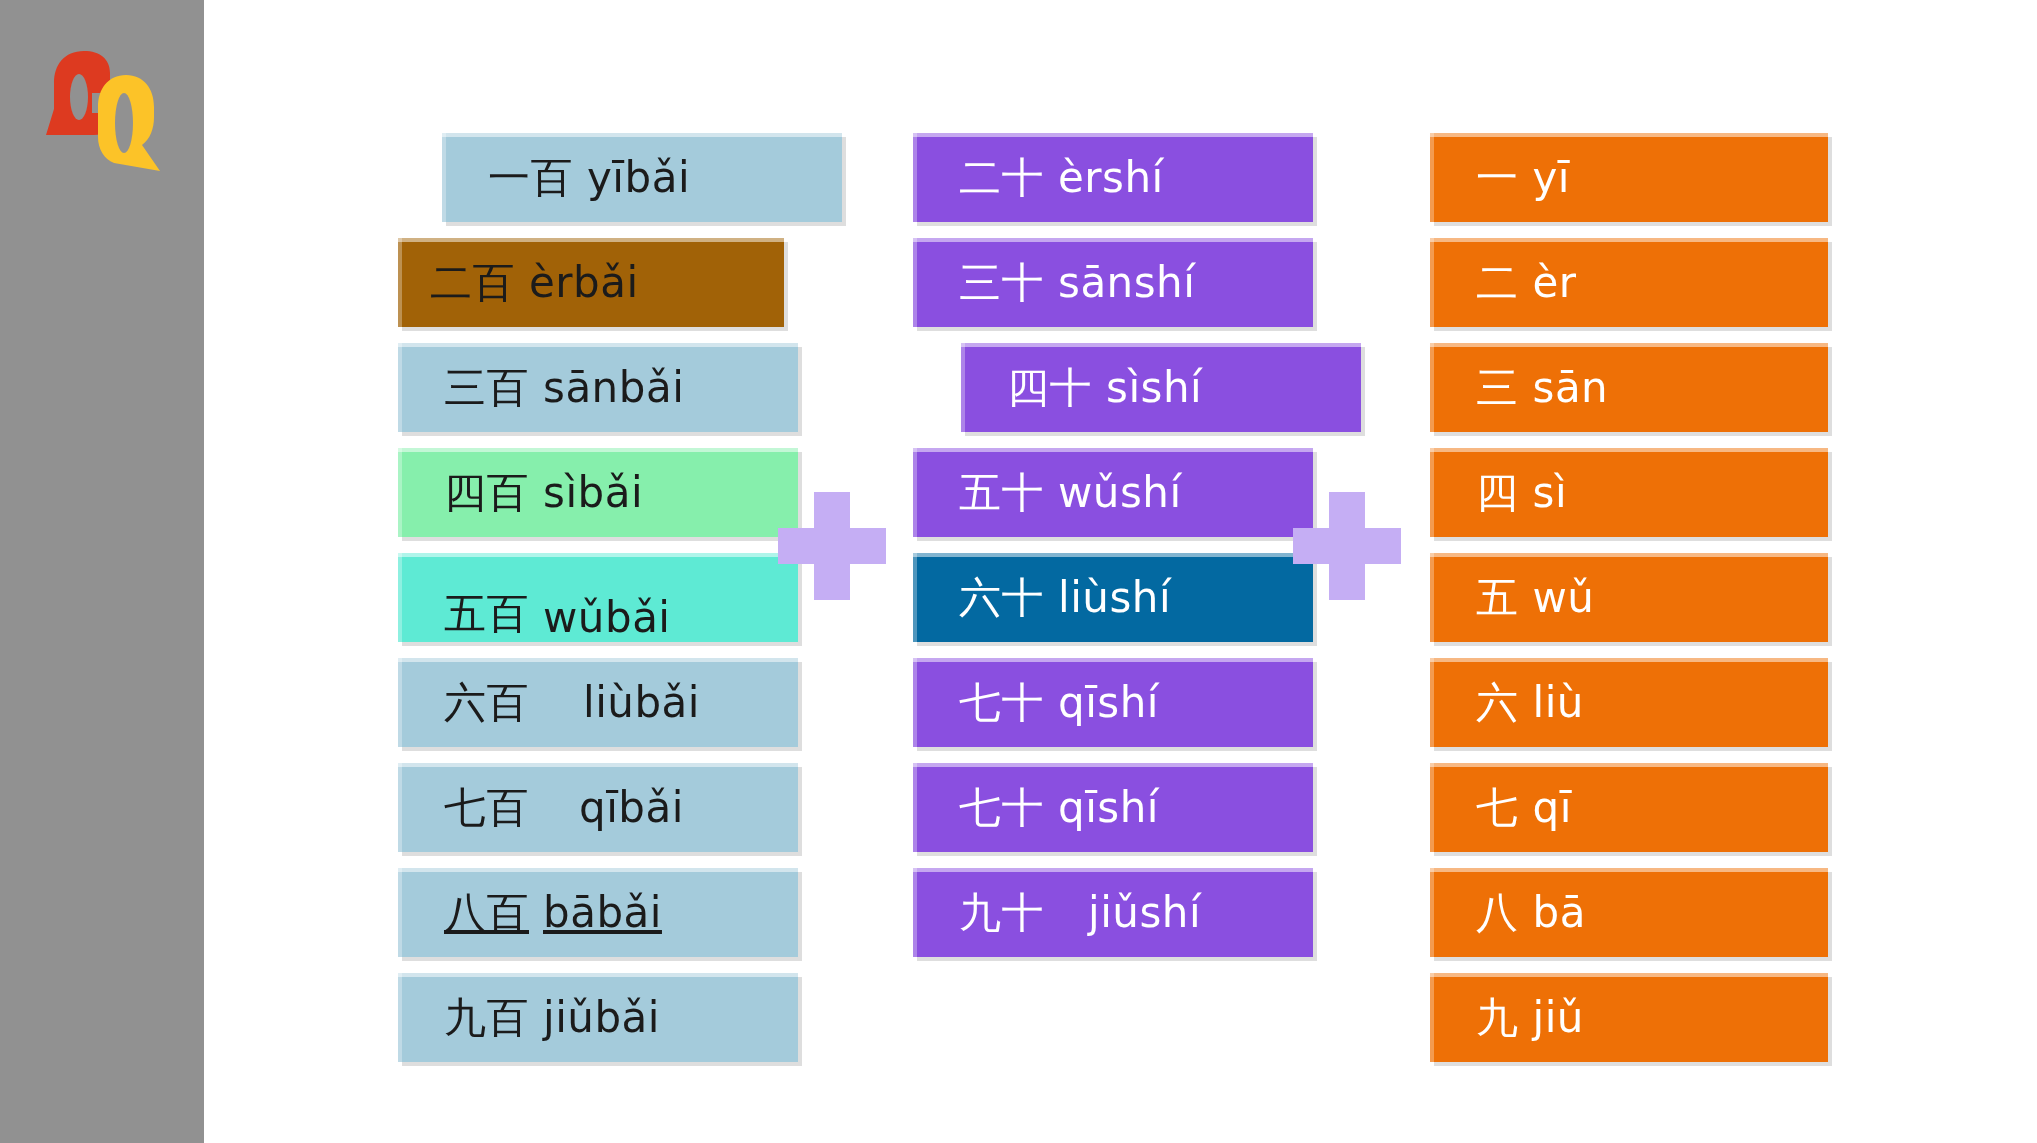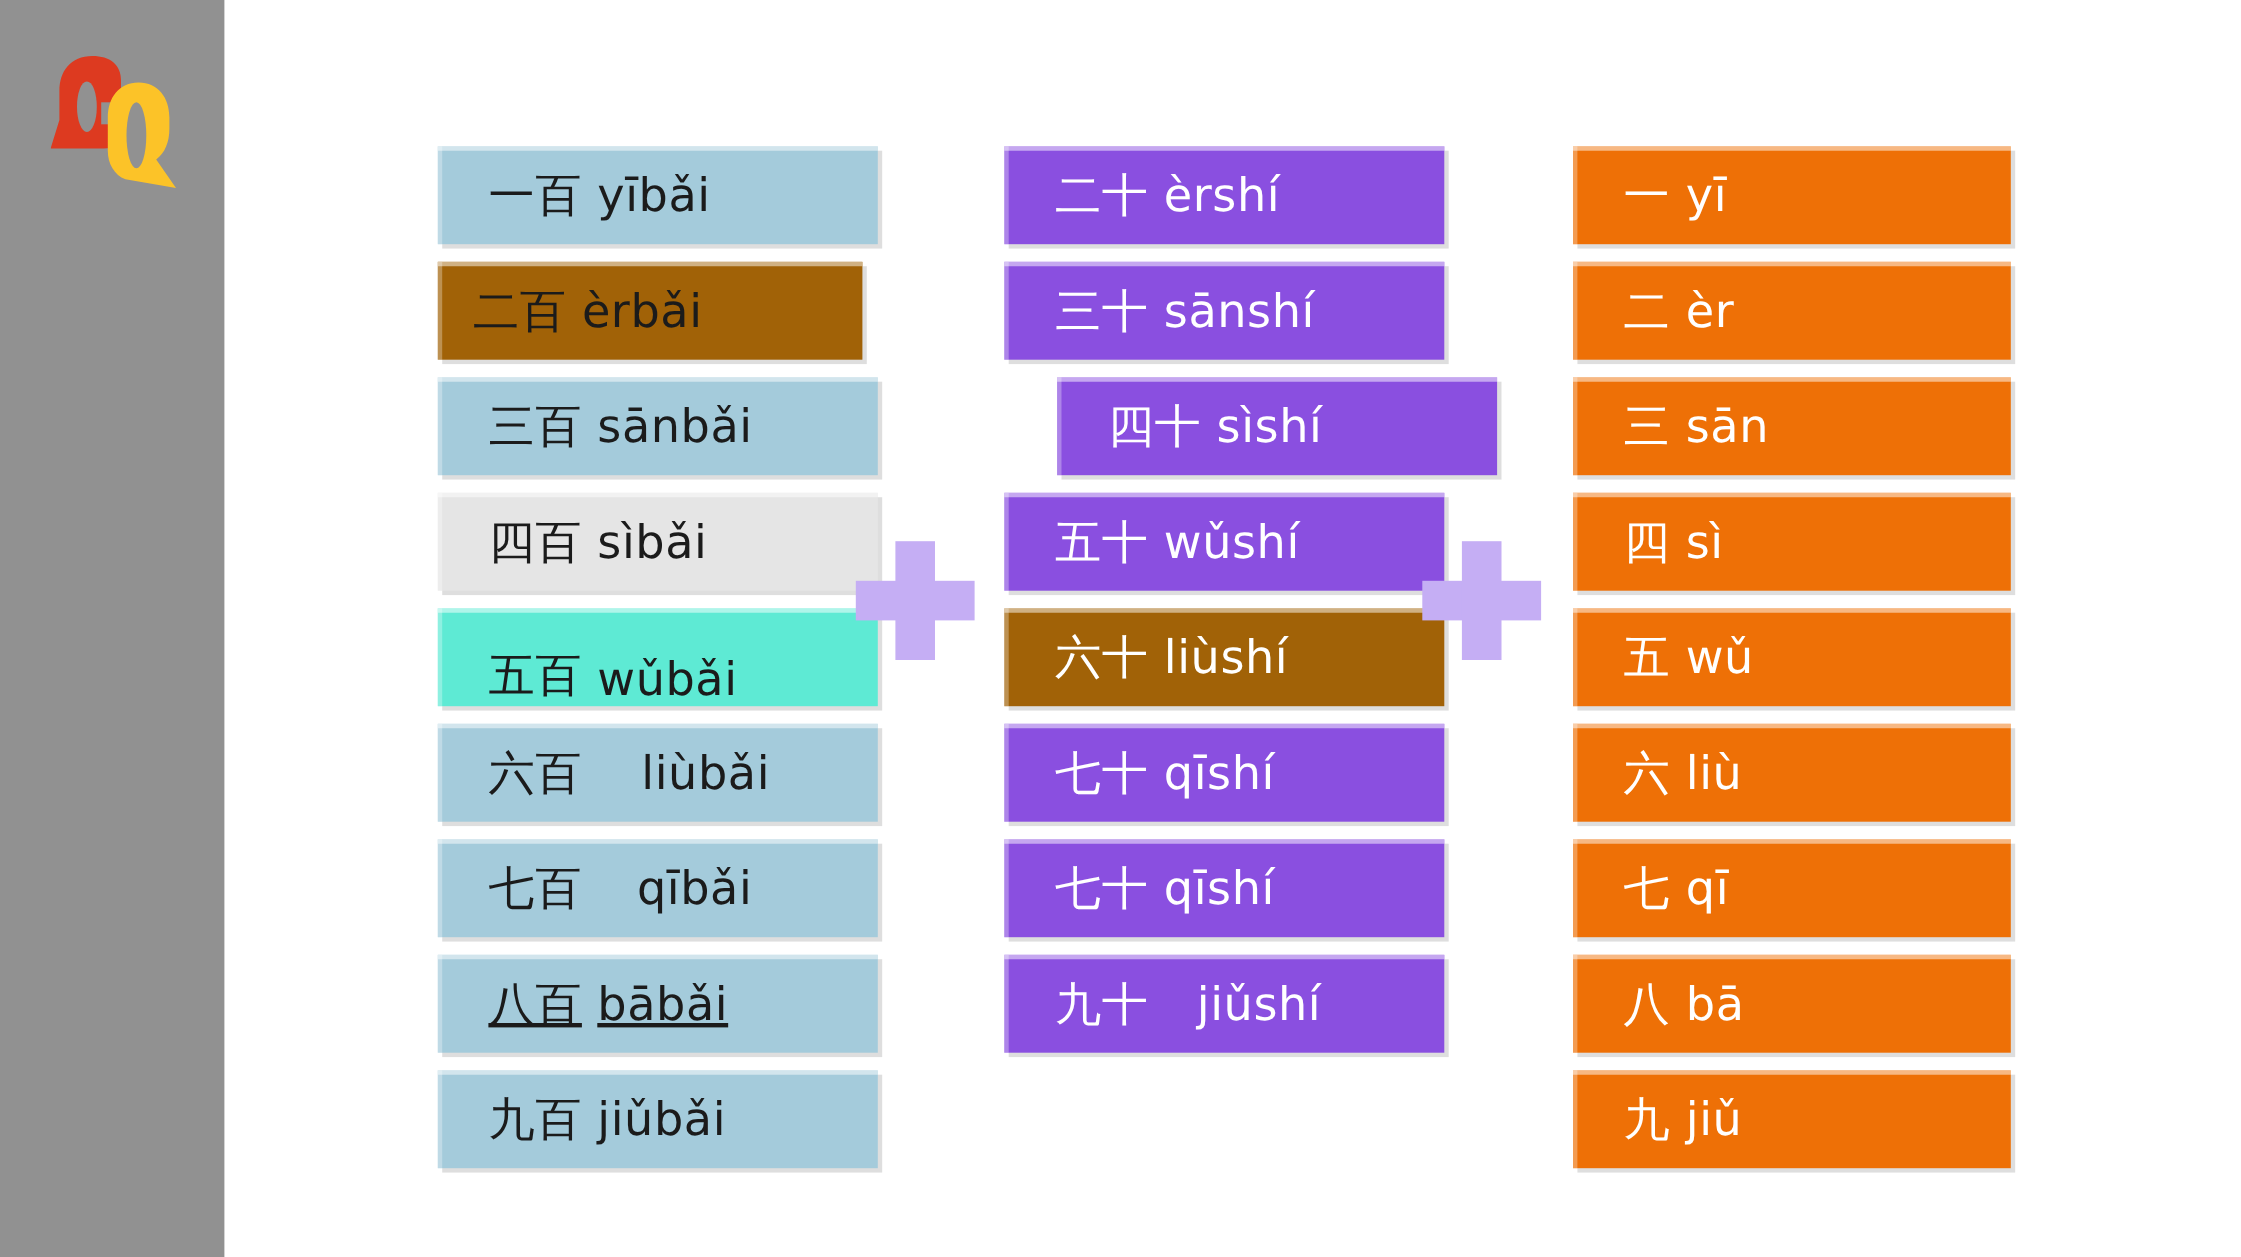--- a/index.html
+++ b/index.html
@@ -69,36 +69,36 @@
       </g>
 
       <g>
         <path d="M80 24 C62 24 52 38 52 56 L52 86 C52 98 58 108 68 112 L114 120 L96 94 C104 88 108 78 108 66 L108 56 C108 38 98 24 80 24 Z" fill="#fcc328"></path>
         <ellipse cx="78" cy="72" rx="9" ry="30" fill="#919191"></ellipse>
       </g>
     </svg>
   </div>
 
   <div class="column col-0">
-    <div class="box" style="background: rgb(164, 203, 219); color: rgb(27, 27, 27);">
+    <div class="box" style="background: rgb(164, 203, 219); color: rgb(27, 27, 27); margin-left: 44px;">
       <span class="hanzi">一百</span>
       <span class="pinyin">yībǎi</span>
     </div>
 
     <div class="box" style="background: #a16207; color: rgb(27, 27, 27); padding-left: 32px;">
       <span class="hanzi">二百</span>
       <span class="pinyin">èrbǎi</span>
     </div>
 
     <div class="box" style="background: rgb(164, 203, 219); color: rgb(27, 27, 27);">
       <span class="hanzi">三百</span>
       <span class="pinyin">sānbǎi</span>
     </div>
 
-    <div class="box" style="background: #e5e5e5; color: rgb(27, 27, 27);">
+    <div class="box" style="background: #86efac; color: rgb(27, 27, 27);">
       <span class="hanzi">四百</span>
       <span class="pinyin">sìbǎi</span>
     </div>
 
     <div class="box" style="background: #5eead4; color: rgb(27, 27, 27); align-items: flex-end;">
       <span class="hanzi">五百</span>
       <span class="pinyin">wǔbǎi</span>
     </div>
 
     <div class="box" style="background: rgb(164, 203, 219); color: rgb(27, 27, 27); gap: 40px;">
@@ -135,21 +135,21 @@
     <div class="box" style="background: rgb(138, 79, 224); color: rgb(255, 255, 255); margin-left: 48px;">
       <span class="hanzi">四十</span>
       <span class="pinyin">sìshí</span>
     </div>
 
     <div class="box" style="background: rgb(138, 79, 224); color: rgb(255, 255, 255);">
       <span class="hanzi">五十</span>
       <span class="pinyin">wǔshí</span>
     </div>
 
-    <div class="box" style="background: #a16207; color: rgb(255, 255, 255);">
+    <div class="box" style="background: #0369a1; color: rgb(255, 255, 255);">
       <span class="hanzi">六十</span>
       <span class="pinyin">liùshí</span>
     </div>
 
     <div class="box" style="background: rgb(138, 79, 224); color: rgb(255, 255, 255);">
       <span class="hanzi">七十</span>
       <span class="pinyin">qīshí</span>
     </div>
 
     <div class="box" style="background: rgb(138, 79, 224); color: rgb(255, 255, 255);">

